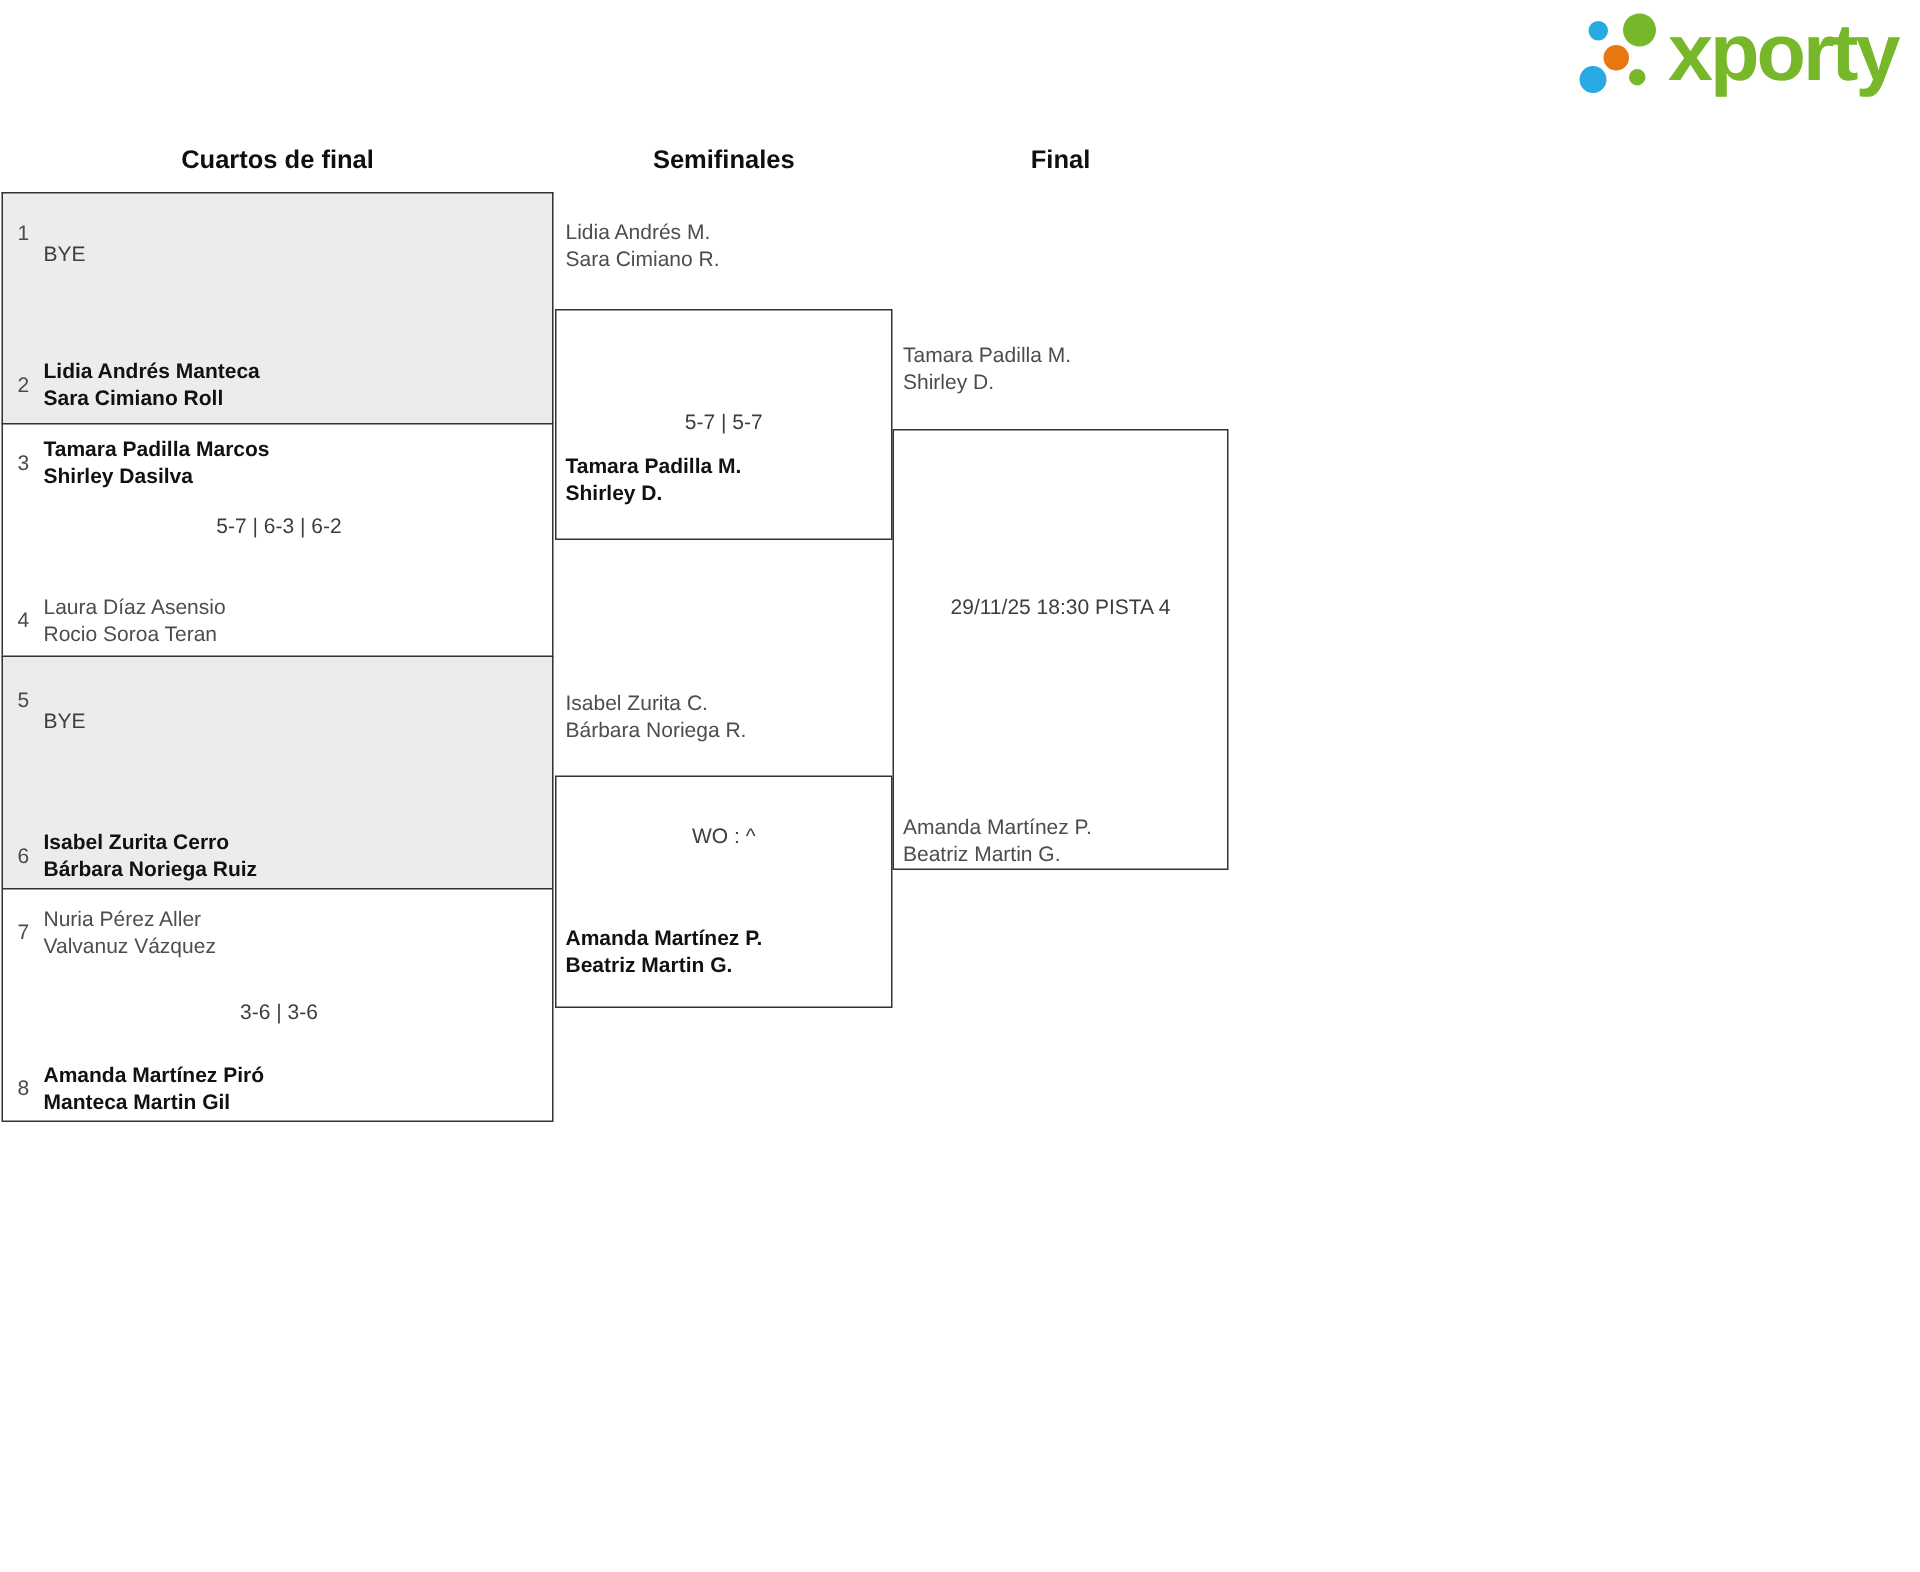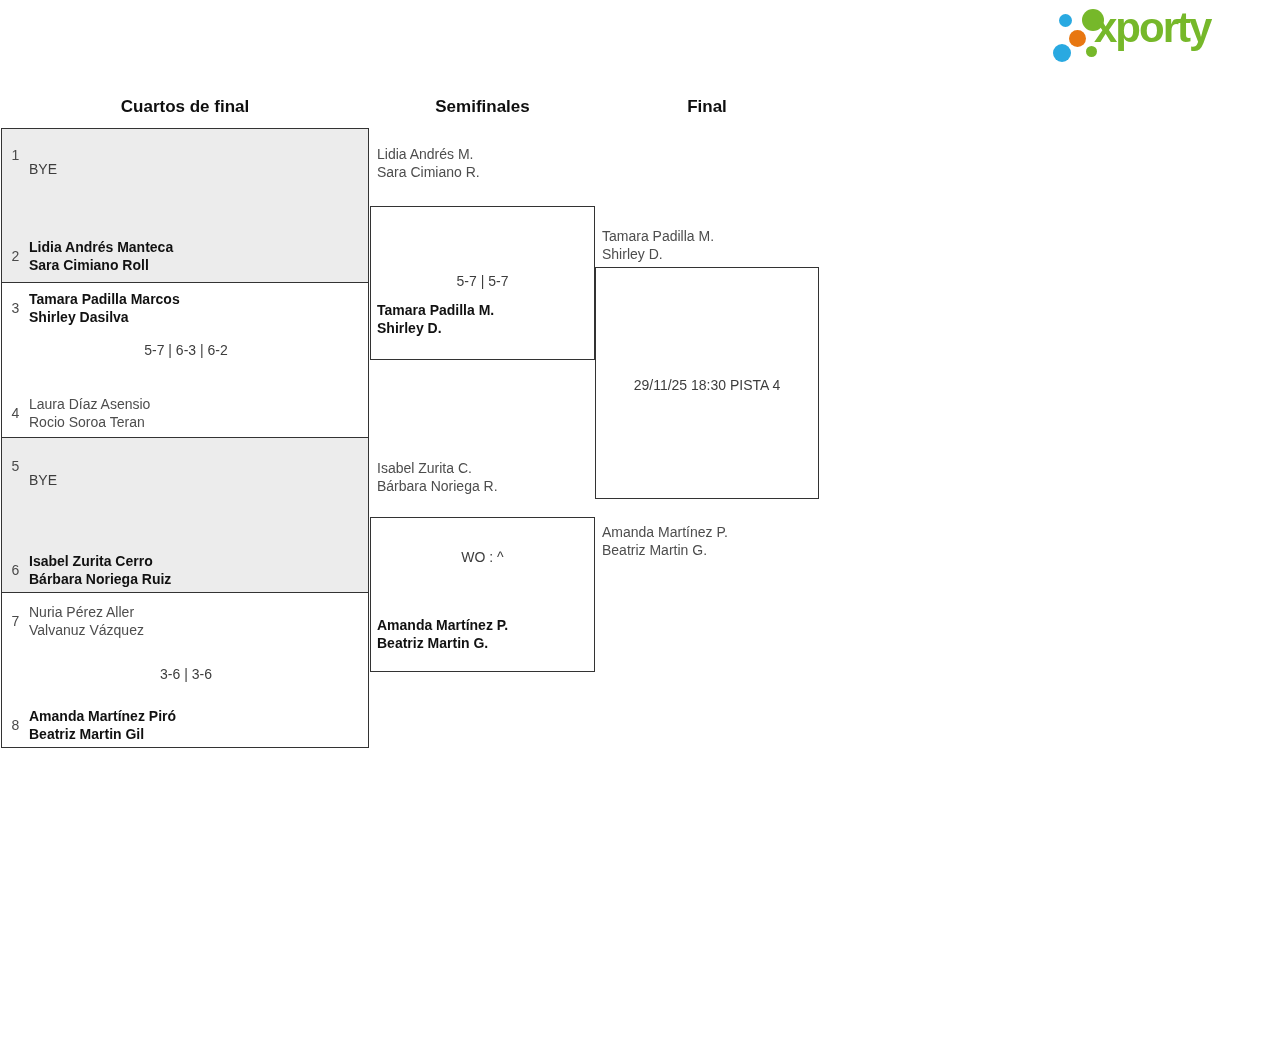--- a/index.html
+++ b/index.html
@@ -13,21 +13,21 @@
   .title-block { position:absolute; left:4px; top:0; }
   .title-line { font-size:23px; font-weight:bold; line-height:32px; letter-spacing:-0.2px; color:#1a1a1a; white-space:nowrap; }
   .logo { position:absolute; left:1050px; top:0; width:226px; height:76px; }
   .dot { position:absolute; border-radius:50%; }
   .dot-blue-sm   { left:9px;  top:14px; width:13px; height:13px; background:#29a9e1; }
   .dot-green-lg  { left:32px; top:9px;  width:22px; height:22px; background:#76b82a; }
   .dot-orange    { left:19px; top:30px; width:17px; height:17px; background:#e87711; }
   .dot-blue-lg   { left:3px;  top:44px; width:18px; height:18px; background:#29a9e1; }
   .dot-green-sm  { left:36px; top:46px; width:11px; height:11px; background:#76b82a; }
   .logo-text {
-    position:absolute; left:44px; top:4px; font-size:42px; font-weight:bold;
+    position:absolute; left:62px; top:4px; font-size:54px; font-weight:bold;
     letter-spacing:-2px; color:#76b82a;
   }
   
   .round-header { position:absolute; top:97px; font-size:17px; font-weight:bold; text-align:center; color:#0f0f0f; }
   .rh-qf { left:0;     width:370px; }
   .rh-sf { left:370px; width:225px; }
   .rh-f  { left:595px; width:224px; }
   
   .qf-box { position:absolute; left:1px; width:368px; border:1px solid #333; border-bottom:none; background:#ffffff; }
   .qf-box.grey { background:#ececec; }
@@ -122,21 +122,21 @@
       <div>
         <div class="pname reg">Nuria Pérez Aller</div>
         <div class="pname reg">Valvanuz Vázquez</div>
       </div>
     </div>
     <div class="score" style="left:0; width:368px; top:74px;">3-6 | 3-6</div>
     <div class="prow" style="top:114px; height:36px;">
       <div class="seed">8</div>
       <div>
         <div class="pname bold">Amanda Martínez Piró</div>
-        <div class="pname bold">Beatriz Martin Gil</div>
+        <div class="pname bold">Manteca Martin Gil</div>
       </div>
     </div>
   </div>
 
   <div class="names-abs reg" style="left:377px; top:145px;">
     <div>Lidia Andrés M.</div>
     <div>Sara Cimiano R.</div>
   </div>
 
   <div class="match-box" style="left:370px; top:206px; width:225px; height:154px;">
@@ -158,21 +158,21 @@
       <div>Amanda Martínez P.</div>
       <div>Beatriz Martin G.</div>
     </div>
   </div>
 
   <div class="names-abs reg" style="left:602px; top:227px;">
     <div>Tamara Padilla M.</div>
     <div>Shirley D.</div>
   </div>
 
-  <div class="match-box" style="left:595px; top:267px; width:224px; height:232px;">
+  <div class="match-box" style="left:595px; top:286px; width:224px; height:294px;">
     <div class="score" style="left:0; width:222px; top:110px;">29/11/25 18:30 PISTA 4</div>
     <div class="names-abs reg" style="left:6px; top:255px;">
       <div>Amanda Martínez P.</div>
       <div>Beatriz Martin G.</div>
     </div>
   </div>
 
 </div>
 
 </body></html>

